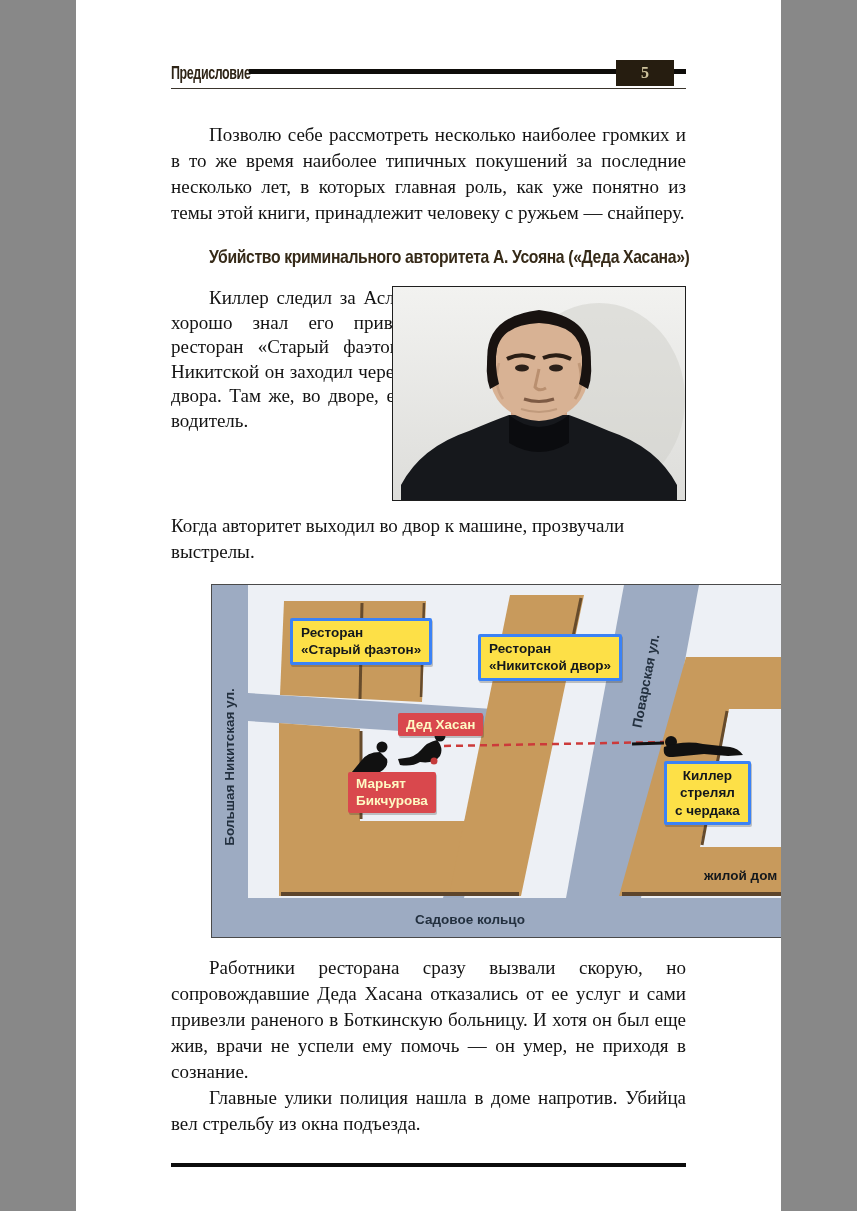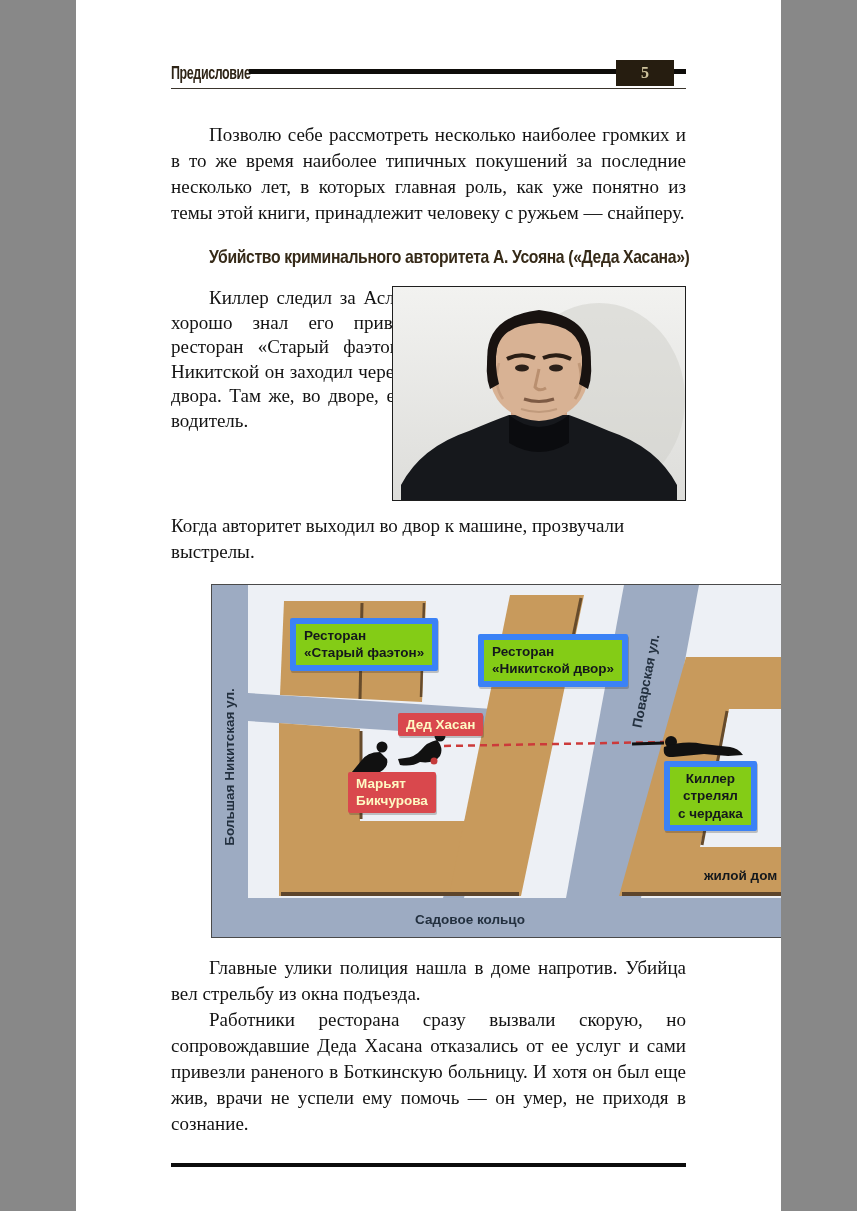--- a/index.html
+++ b/index.html
@@ -43,21 +43,21 @@
   }
   .continuation{margin-top:9px;font-size:19px;line-height:26px;text-align:left;text-indent:0;}
   
   .map-figure{
     position:relative;width:576px;height:352px;margin:13px 0 0 40px;
     border:1px solid #4a4a4a;background:#edf0f5;overflow:hidden;
     font-family:"Liberation Sans",sans-serif;
   }
   .map-svg{position:absolute;left:0;top:0;}
   .map-label{
-    position:absolute;background:#84cc16;border:6px solid #3b82f6;border-radius:2px;
+    position:absolute;background:#fde047;border:3px solid #3b82f6;border-radius:2px;
     padding:3px 8px;font-weight:700;font-size:13.5px;line-height:1.28;color:#14181c;
     box-shadow:1px 2px 0 rgba(40,40,40,.25);white-space:nowrap;
   }
   .map-label.red{background:#d9484d;border:none;color:#fef9c3;box-shadow:1px 2px 0 rgba(40,40,40,.25);}
   .map-street{
     position:absolute;font-weight:700;font-size:13.5px;color:#23303f;white-space:nowrap;
   }
   .map-street.vleft{left:17px;top:182px;transform:translate(-50%,-50%) rotate(-90deg);}
   .map-street.diag{left:434px;top:96px;transform:translate(-50%,-50%) rotate(-79deg);}
   .map-street.bottom{left:258px;top:334px;transform:translate(-50%,-50%);}
@@ -191,19 +191,19 @@
     </div>
     <div class="map-label" style="left:452px;top:176px;text-align:center;">
       <div>Киллер</div>
       <div>стрелял</div>
       <div>с чердака</div>
     </div>
     <div class="map-bldg-label">жилой дом</div>
   </div>
 
   <div class="tail">
+    <p class="para">Работники ресторана сразу вызвали скорую, но сопровождавшие Деда Хасана отказались от ее услуг и сами привезли раненого в Боткинскую больницу. И хотя он был еще жив, врачи не успели ему помочь — он умер, не приходя в сознание.</p>
     <p class="para">Главные улики полиция нашла в доме напротив. Убийца вел стрельбу из окна подъезда.</p>
-    <p class="para">Работники ресторана сразу вызвали скорую, но сопровождавшие Деда Хасана отказались от ее услуг и сами привезли раненого в Боткинскую больницу. И хотя он был еще жив, врачи не успели ему помочь — он умер, не приходя в сознание.</p>
   </div>
 
   <div class="bottom-rule"></div>
 
 </div>
 
 </body></html>

